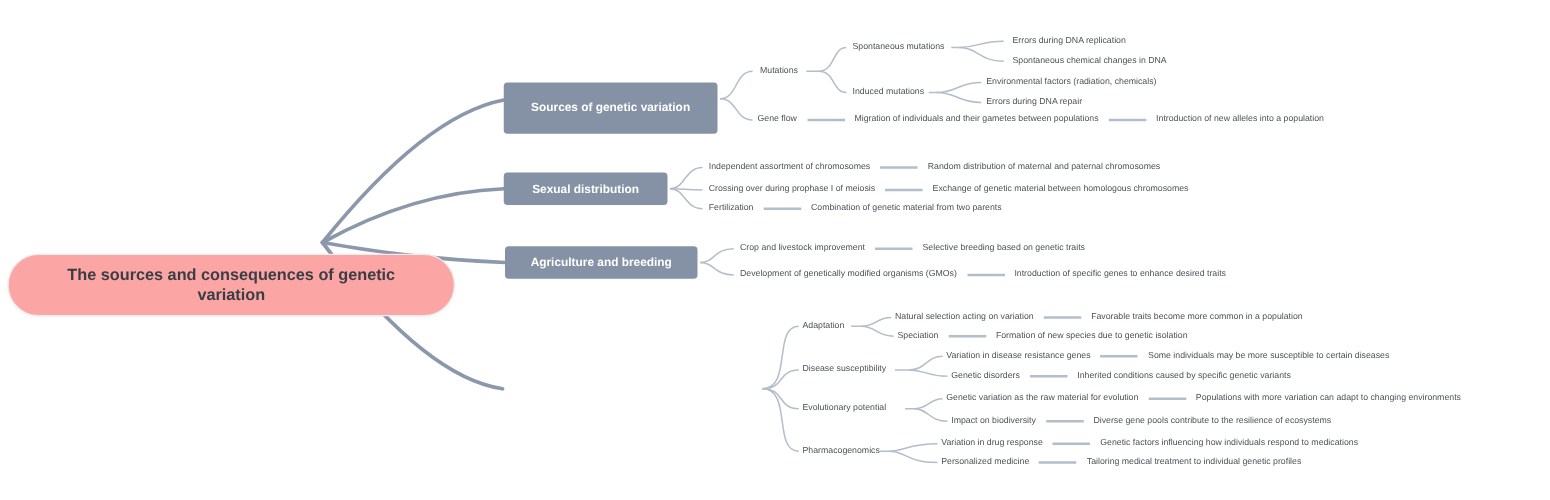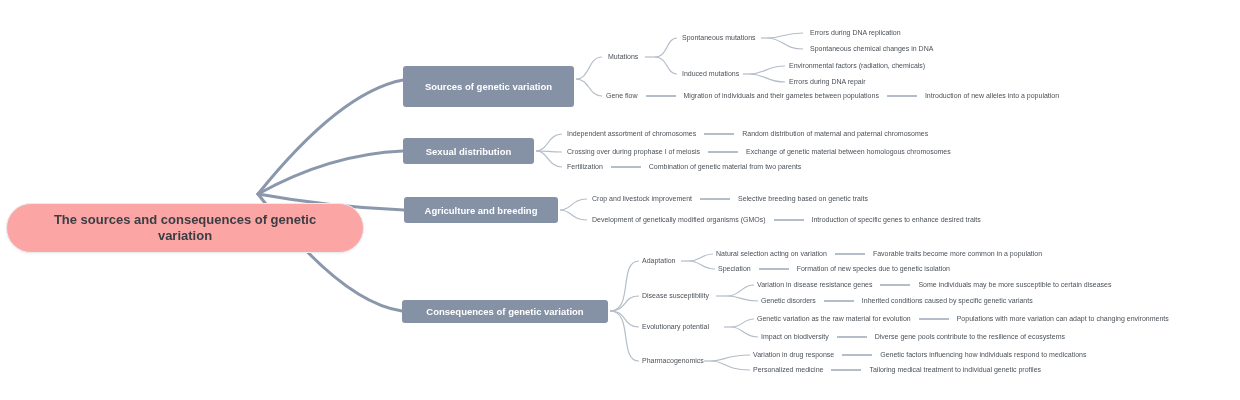--- a/index.html
+++ b/index.html
@@ -90,21 +90,20 @@
       <path class="sub-link" d="M711,361 C725,361 725,355 750,355"></path>
       <path class="sub-link" d="M711,361 C725,361 725,370 750,370"></path>
     </g>
   </svg>
 
   <div class="root-pill">The sources and consequences of genetic variation</div>
 
   <div class="box b1">Sources of genetic variation</div>
   <div class="box b2">Sexual distribution</div>
   <div class="box b3">Agriculture and breeding</div>
-  <div class="box b4">Consequences of genetic variation</div>
 
   <div class="lbl mutations">Mutations</div>
   <div class="lbl spont">Spontaneous mutations</div>
   <div class="lbl induced">Induced mutations</div>
 
   <div class="row r1a">
     <span class="t">Errors during DNA replication</span>
   </div>
   <div class="row r1b">
     <span class="t">Spontaneous chemical changes in DNA</span>

